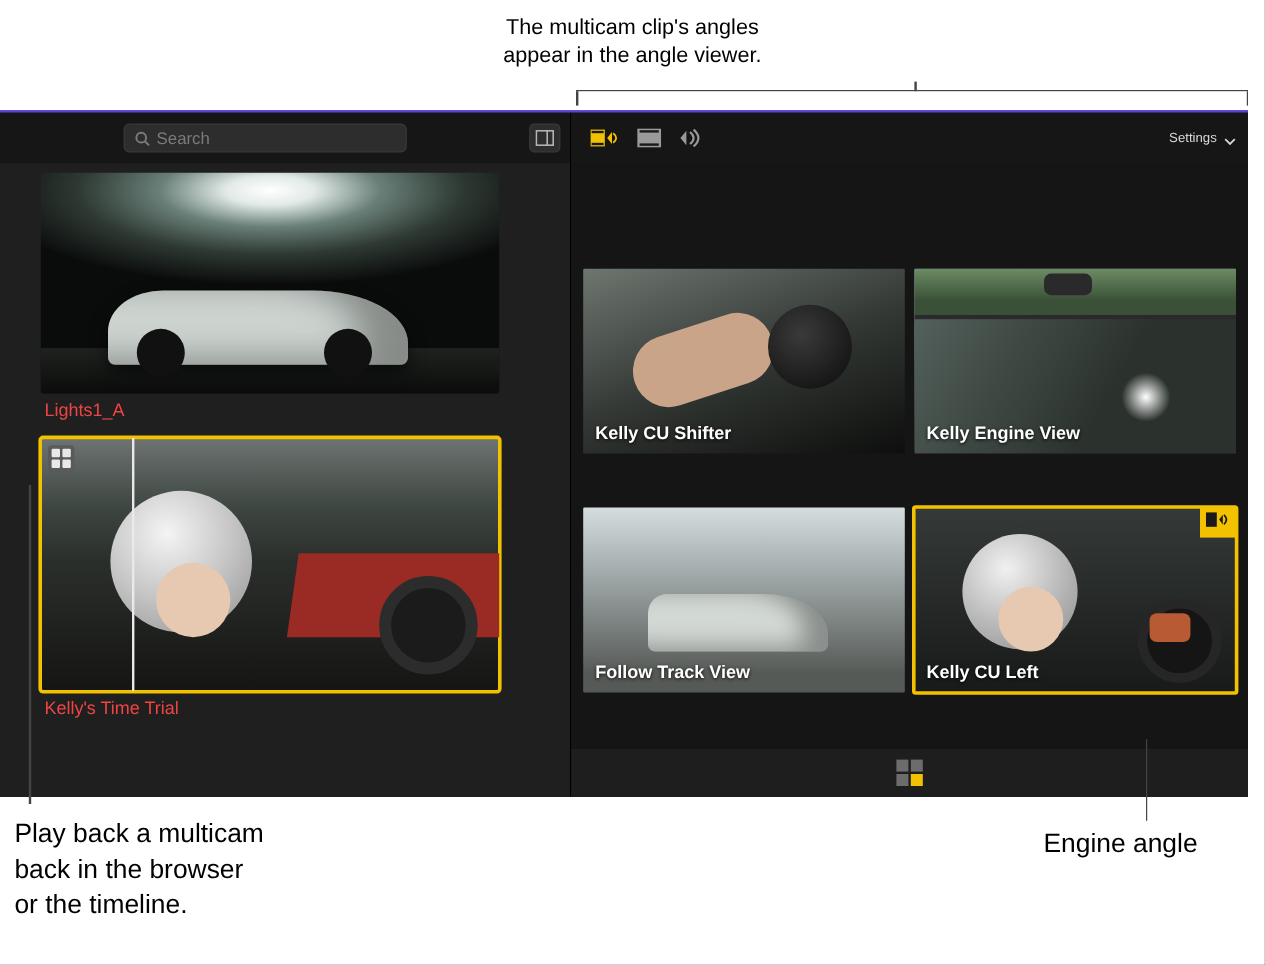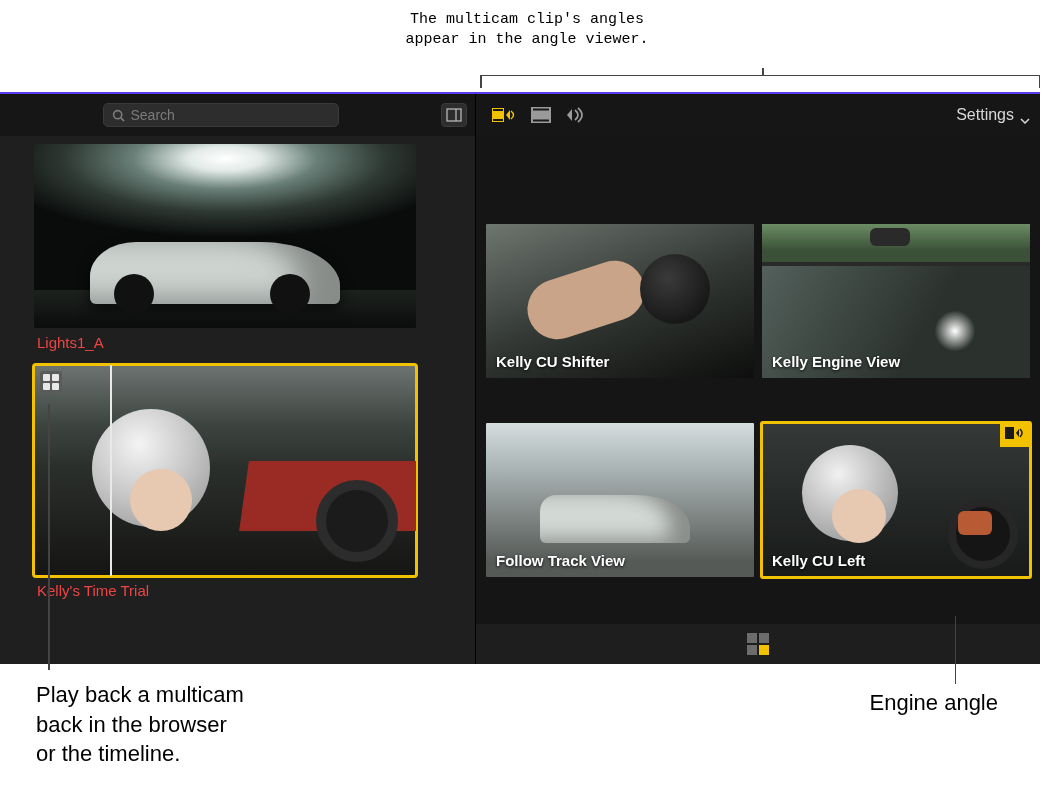--- a/index.html
+++ b/index.html
@@ -6,25 +6,24 @@
     body {
       font-family: -apple-system, "Helvetica Neue", Arial, sans-serif;
       background: #ffffff;
       width: 1054px;
       height: 804px;
       overflow: hidden;
     }
     .callout-top {
       text-align: center;
       padding-top: 10px;
-      font-size: 15px;
+      font-size: 18px;
       color: #000;
       line-height: 1.35;
       position: relative;
-      font-family: Liberation Mono, monospace;
     }
     .callout-top .bracket {
       position: absolute;
       left: 480px;
       right: 14px;
       top: 75px;
       height: 16px;
       border-top: 1.5px solid #444;
     }
     .callout-top .bracket::before,
@@ -213,21 +212,21 @@
       justify-content: space-between;
     }
     .av-icons { display:flex; gap:10px; align-items:center; }
     .av-icon {
       width: 26px; height: 22px;
       display:flex; align-items:center; justify-content:center;
       color:#9a9a9a;
     }
     .av-icon.active { color:#f2c200; }
     .settings {
-      color:#d8d8d8; font-size:16px;
+      color:#d8d8d8; font-size:11px;
       display:flex; align-items:flex-end; gap:6px;margin-left:44px;
     }
 
     .angles-wrap {
       flex:1;
       display:flex;
       flex-direction:column;
     }
     .angles-grid {
       padding: 88px 10px 10px 10px;
@@ -297,21 +296,21 @@
       grid-template-columns:1fr 1fr;
       grid-template-rows:1fr 1fr;
       gap:2px;
     }
     .quad-icon span { background:#6c6c6c; }
     .quad-icon span.on { background:#f2c200; }
 
     
     .callout-left {
       position:absolute;
-      left:36px; top:680px;
+      left:12px; top:680px;
       font-size:22px; color:#000; line-height:1.35;
     }
     .callout-left .line {
       position:absolute;
       left:12px;
       top:-276px;
       width:1.5px;
       height:266px;
       background:#444;
     }

